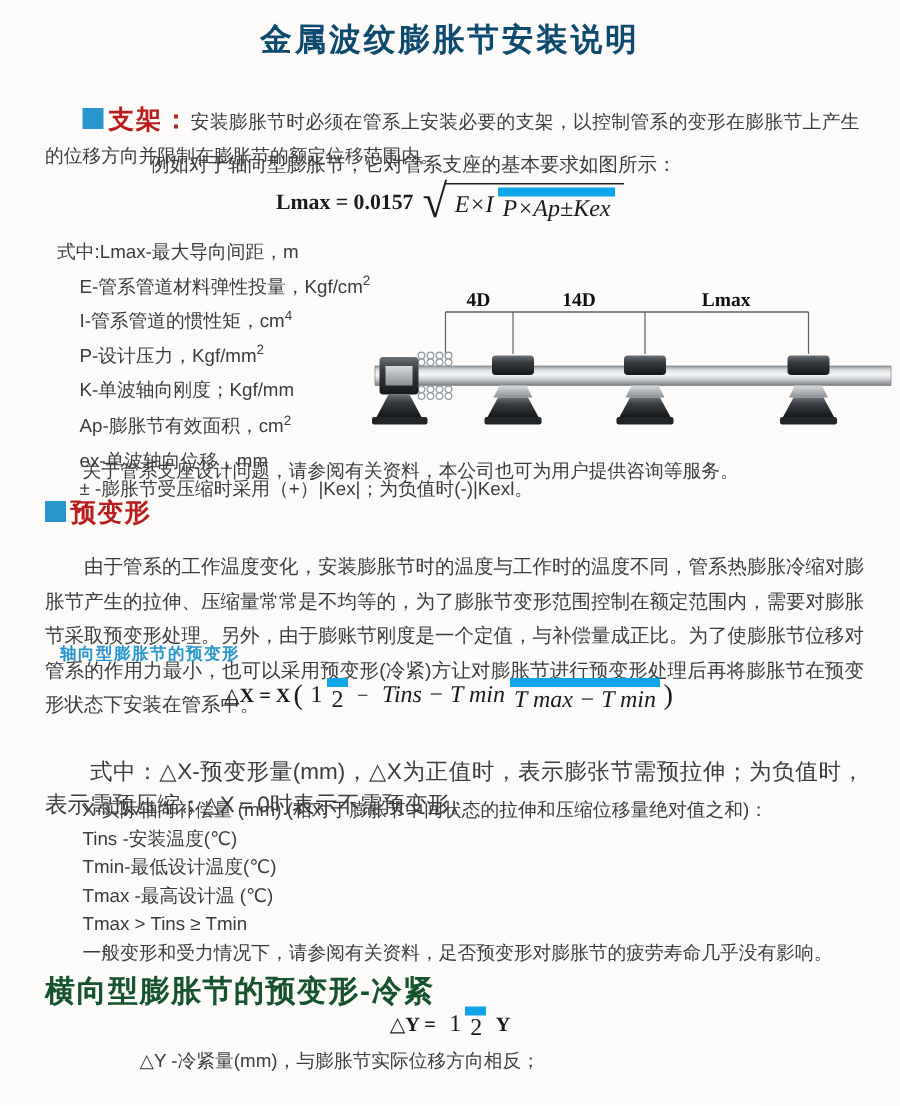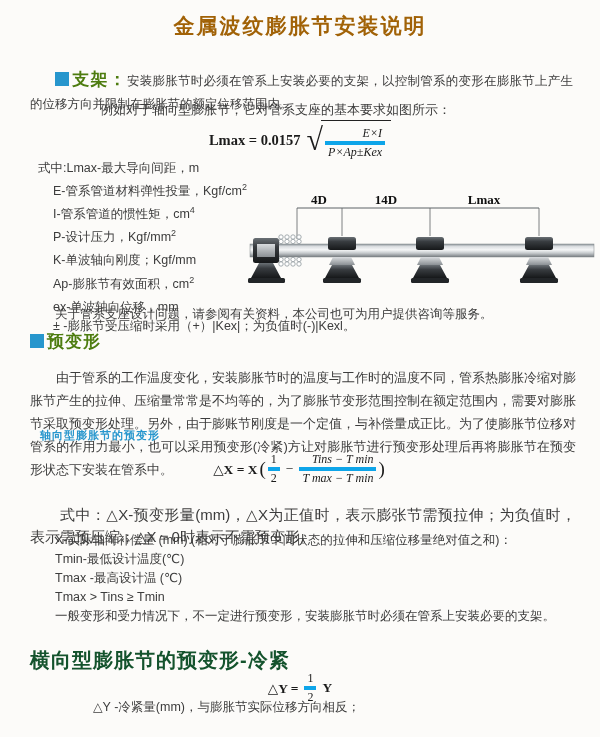--- a/index.html
+++ b/index.html
@@ -3,41 +3,41 @@
 <meta charset="utf-8">
 <style>
   html,body{margin:0;padding:0;background:#ffffff;}
   .page{
     position:relative;width:600px;height:737px;overflow:hidden;
     background:#fcfbf9;color:#3c3c3c;
     font-family:"Liberation Sans","DejaVu Sans",sans-serif;
   }
   .doc-title{
     position:absolute;top:12px;left:0;width:100%;text-align:center;
-    font-size:21px;font-weight:bold;color:#a16207;letter-spacing:2px;
+    font-size:21px;font-weight:bold;color:#0c4a6e;letter-spacing:2px;
   }
   .marker{
     display:inline-block;width:14px;height:14px;background:#2796cd;
     margin-right:3px;vertical-align:-1px;
   }
-  .sec-head{color:#4d7c0f;font-size:17px;font-weight:bold;letter-spacing:1px;}
+  .sec-head{color:#b91c1c;font-size:17px;font-weight:bold;letter-spacing:1px;}
   .body-txt{font-size:12.5px;line-height:23px;text-align:justify;}
   .support-para{position:absolute;top:55px;left:30px;width:543px;text-indent:2em;}
   .example-line{position:absolute;top:101px;left:55px;font-size:13px;margin-left:45px;}
   
   .formula{
     position:absolute;left:0;width:100%;display:flex;justify-content:center;
     align-items:center;font-family:"Liberation Serif","DejaVu Serif",serif;color:#1b1b1b;
   }
   .f-lmax{top:120px;}
   .f-lhs{font-weight:bold;font-size:14.5px;}
   .sqrt-sign{font-size:30px;line-height:1;font-weight:400;margin-left:6px;transform:scaleY(1.05);}
   .under-root{display:inline-block;border-top:1.6px solid #222;padding:2px 6px 0 4px;margin-left:-2px;}
-  .frac{display:inline-flex;flex-direction:column;align-items:flex-end;font-size:12px;}
-  .frac .den{border-top:4px solid #0ea5e9;padding:0 3px;}
+  .frac{display:inline-flex;flex-direction:row;align-items:center;font-size:16px;}
+  .frac .den{border-top:6px solid #0ea5e9;padding:0 3px;}
   .frac .num{padding:0 3px;}
   .ital{font-style:italic;}
   
   .vars{position:absolute;top:159px;left:38px;width:545px;font-size:12.5px;}
   .var-row{line-height:19px;white-space:nowrap;}
   .var-row.indent{padding-left:15px;}
   sup{font-size:9px;}
   .note-line{position:absolute;top:306px;left:55px;font-size:12.5px;}
   
   .diagram{position:absolute;top:192px;left:248px;width:350px;height:95px;}
@@ -184,24 +184,25 @@
       <span class="num">Tins − T min</span>
       <span class="den">T max − T min</span>
     </span>
     <span class="f-close">)</span>
   </div>
 
   <p class="axial-desc">式中：△X-预变形量(mm)，△X为正值时，表示膨张节需预拉伸；为负值时，表示需预压缩；△X＝0时表示不需预变形。</p>
 
   <div class="axial-items">
     <div>X-实际轴向补偿量 (mm) (相对于膨胀节中间状态的拉伸和压缩位移量绝对值之和)：</div>
+    <div>Tins -安装温度(℃)</div>
     <div>Tmin-最低设计温度(℃)</div>
     <div>Tmax -最高设计温 (℃)</div>
     <div>Tmax &gt; Tins ≥ Tmin</div>
-    <div>一般变形和受力情况下，不一定进行预变形，安装膨胀节时必须在管系上安装必要的支架。</div>
+    <div>一般变形和受力情况下，请参阅有关资料，足否预变形对膨胀节的疲劳寿命几乎没有影响。</div>
   </div>
 
   <div class="lateral-head">横向型膨胀节的预变形-冷紧</div>
 
   <div class="formula f-dy">
     <span class="f-start">△Y =</span>
     <span class="mini-gap"></span>
     <span class="frac">
       <span class="num">1</span>
       <span class="den">2</span>

